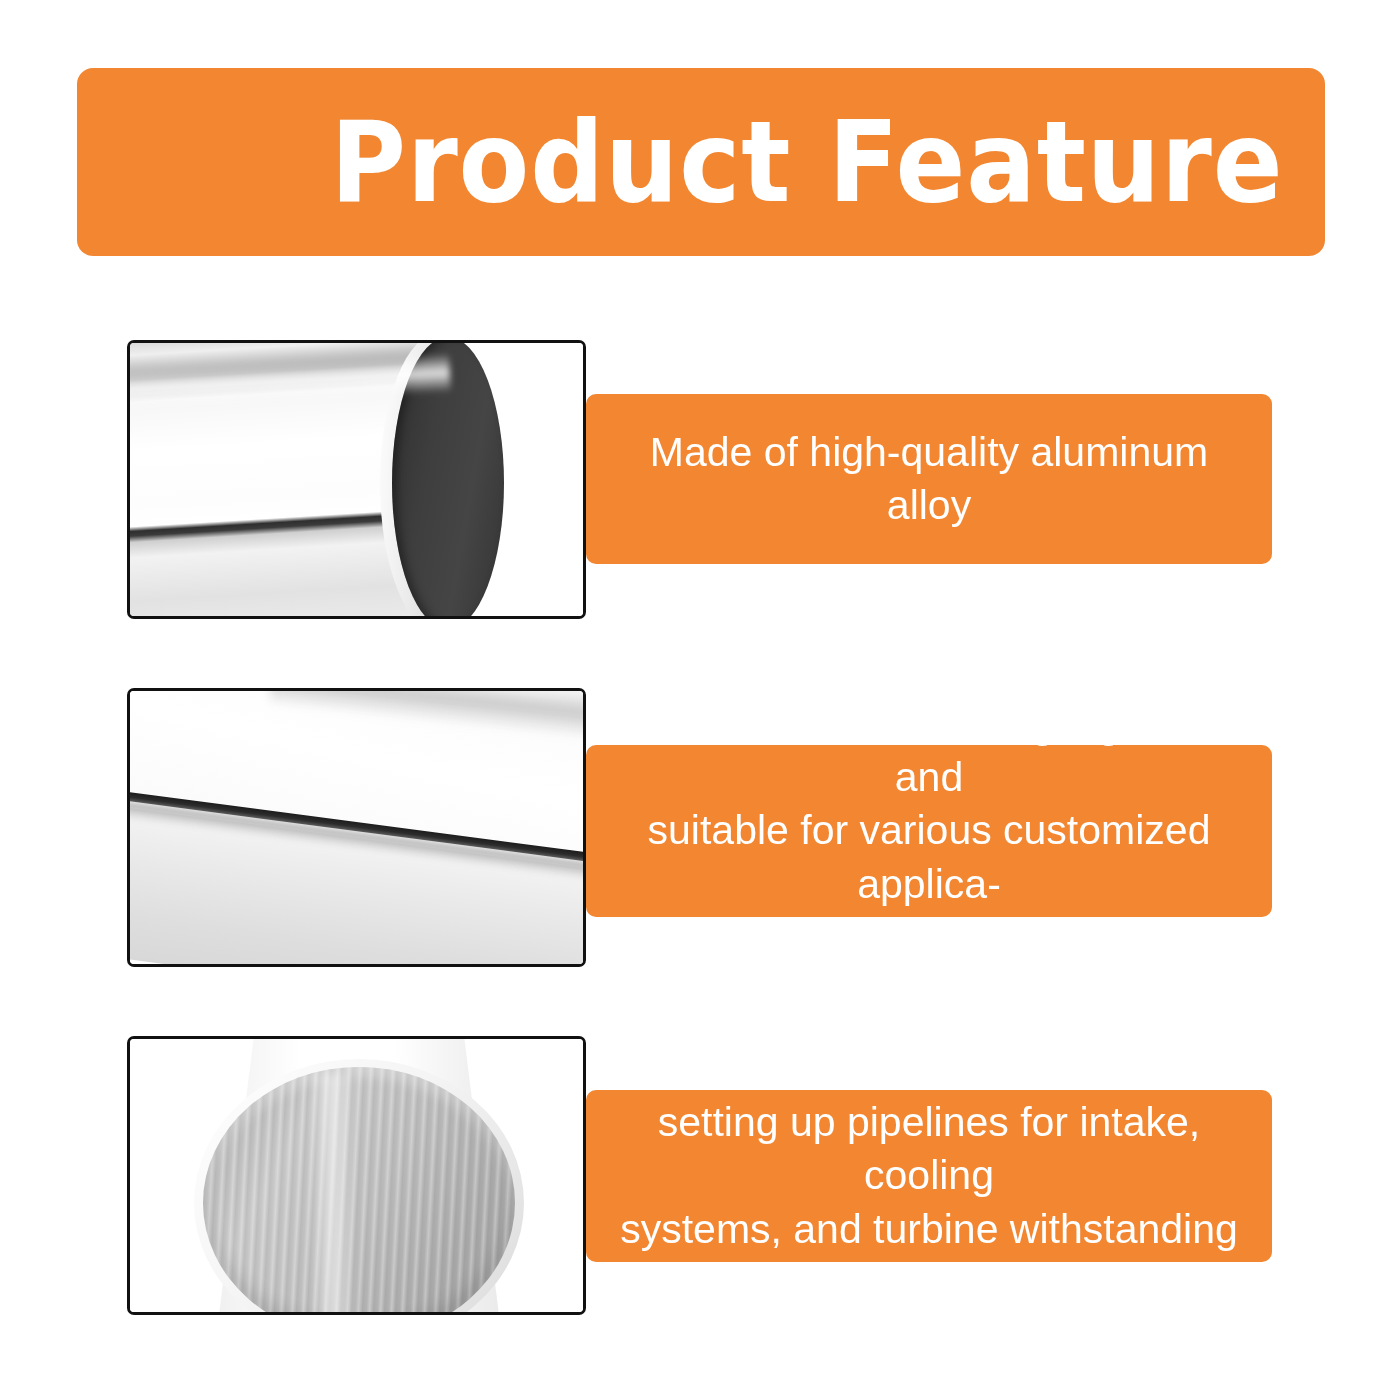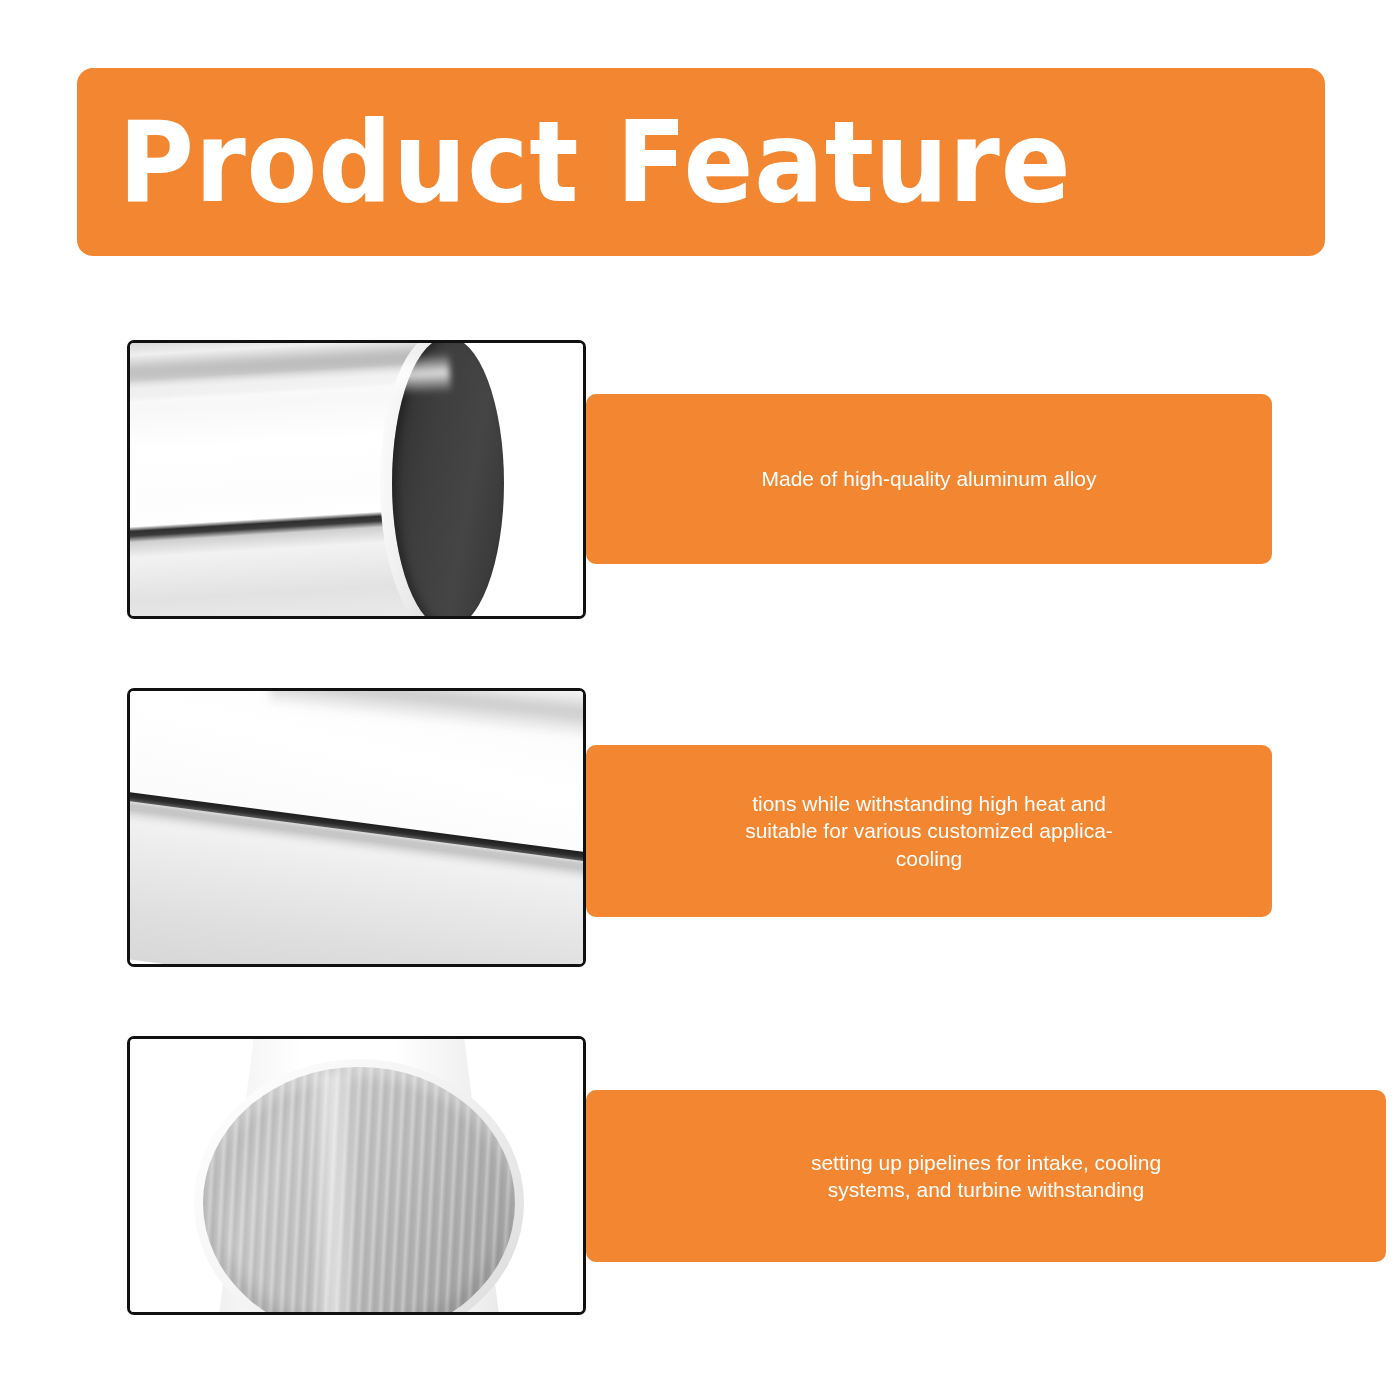--- a/index.html
+++ b/index.html
@@ -19,21 +19,21 @@
   .header-banner {
     position: absolute;
     left: 77px;
     top: 68px;
     width: 1248px;
     height: 188px;
     background: #f28631;
     border-radius: 16px;
     display: flex;
     align-items: center;
-    justify-content: flex-start;
+    justify-content: flex-end;
   }
   .header-title {
     color: #ffffff;
     font-size: 112px;
     font-weight: bold;
     letter-spacing: 1px;
     line-height: 1;
     transform: scaleX(0.92);
     transform-origin: center;
     white-space: nowrap;
@@ -259,27 +259,27 @@
   }
   .panel-2 {
     left: 586px;
     top: 57px;
     width: 686px;
     height: 172px;
   }
   .panel-3 {
     left: 586px;
     top: 54px;
-    width: 800px;
+    width: 686px;
     height: 172px;
   }
   .panel-text {
     color: #ffffff;
     text-align: center;
-    font-size: 21px;
+    font-size: 41px;
     line-height: 1.30;
     font-weight: normal;
     font-family: "Liberation Sans", "DejaVu Sans", sans-serif;
     width: 100%;
   }
   .panel-text .ln { display: block; }
 </style>
 </head>
 <body>
 

